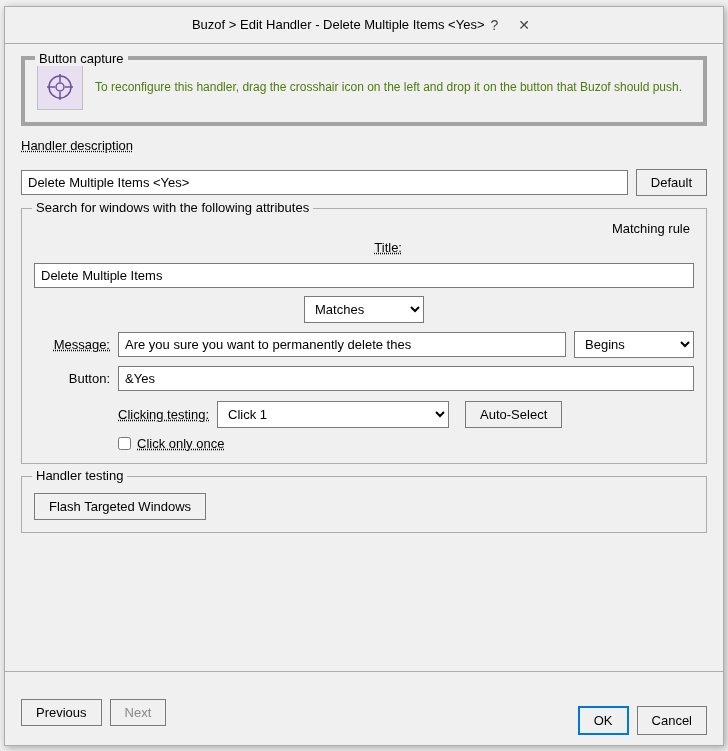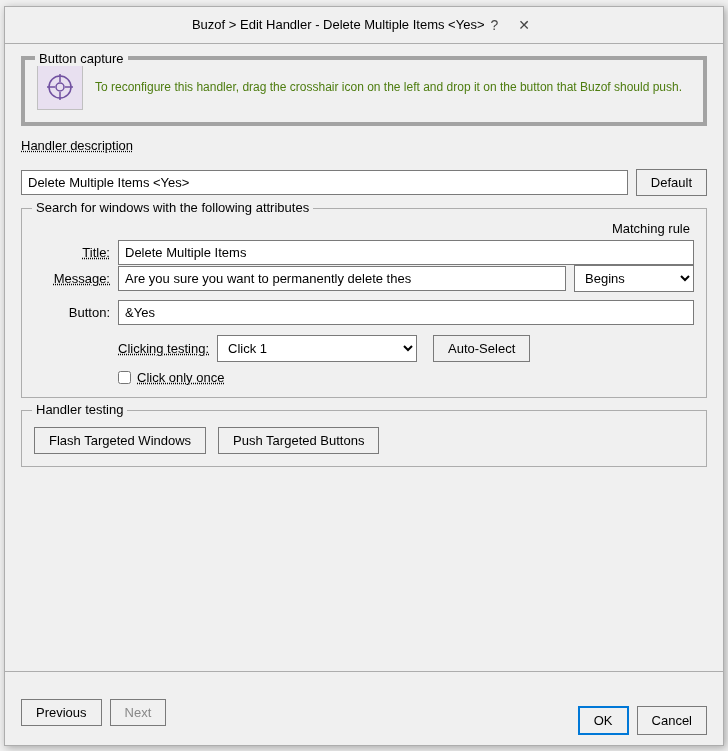--- a/index.html
+++ b/index.html
@@ -236,23 +236,30 @@
       </div>
     </div>
 
     <div class="search-section">
       <span class="search-section-label">Search for windows with the following attributes</span>
 
       <div style="display:flex; justify-content: flex-end; margin-top:4px; margin-bottom:4px;">
         <span style="font-size:13px; margin-right: 4px;">Matching rule</span>
       </div>
 
-      <div style="display:flex; align-items:center; gap:8px; ">
+      <div style="display:flex; align-items:center; gap:8px; margin-bottom:8px;flex-direction:column;">
         <label style="width:76px; text-align:right; font-size:13px; text-decoration:underline; text-decoration-style:dotted;">Title:</label>
         <input type="text" class="search-input" style="flex: 1 1 0%;" value="Delete Multiple Items">
+        <select class="match-select" style="width:120px;">
+          <option>Matches</option>
+          <option>Begins</option>
+          <option>Contains</option>
+          <option>Ends</option>
+          <option>Regex</option>
+        </select>
       </div>
 
       <div style="display:flex; align-items:center; gap:8px; margin-bottom:8px;">
         <label style="width:76px; text-align:right; font-size:13px; text-decoration:underline; text-decoration-style:dotted;">Message:</label>
         <input type="text" class="search-input" style="flex: 1 1 0%;" value="Are you sure you want to permanently delete thes">
         <select class="match-select" style="width:120px;">
           <option>Matches</option>
           <option selected="">Begins</option>
           <option>Contains</option>
           <option>Ends</option>
@@ -260,39 +267,38 @@
         </select>
       </div>
 
       <div style="display:flex; align-items:center; gap:8px; margin-bottom:10px;">
         <label style="width:76px; text-align:right; font-size:13px;">Button:</label>
         <input type="text" class="search-input" style="flex: 1 1 0%;" value="&amp;Yes">
       </div>
 
       <div style="display:flex; align-items:center; gap:8px; margin-bottom:8px; margin-left:84px;">
         <label style="font-size:13px; white-space:nowrap; text-decoration:underline; text-decoration-style:dotted;">Clicking testing:</label>
-        <select class="match-select" style="width:200px;">
+        <select class="match-select" style="width:232px;">
           <option selected="">Click 1</option>
           <option>Click 2</option>
           <option>Post Message</option>
         </select>
         <button class="btn auto-select-btn" style="margin-left:8px;">Auto-Select</button>
       </div>
 
       <div style="display:flex; align-items:center; gap:6px; margin-left:84px;">
         <input type="checkbox" id="clickOnce" style="">
         <label for="clickOnce" style="font-size:13px; text-decoration:underline; text-decoration-style:dotted; cursor:pointer;">Click only once</label>
       </div>
     </div>
 
     <div class="testing-section">
       <span class="testing-label">Handler testing</span>
       <div class="testing-buttons">
         <button class="btn">Flash Targeted Windows</button>
-        <button class="btn">Push Targeted Buttons</button>
       </div>
     </div>
 
   </div>
 
   <div class="footer">
     <div class="footer-left">
       <button class="btn">Previous</button>
       <button class="btn" style="color:#888;">Next</button>
     </div>

